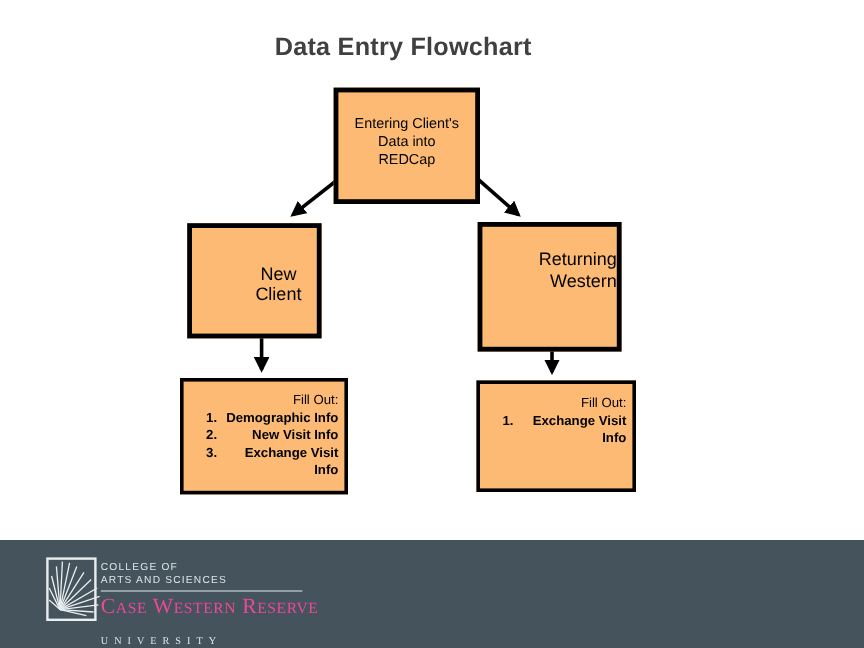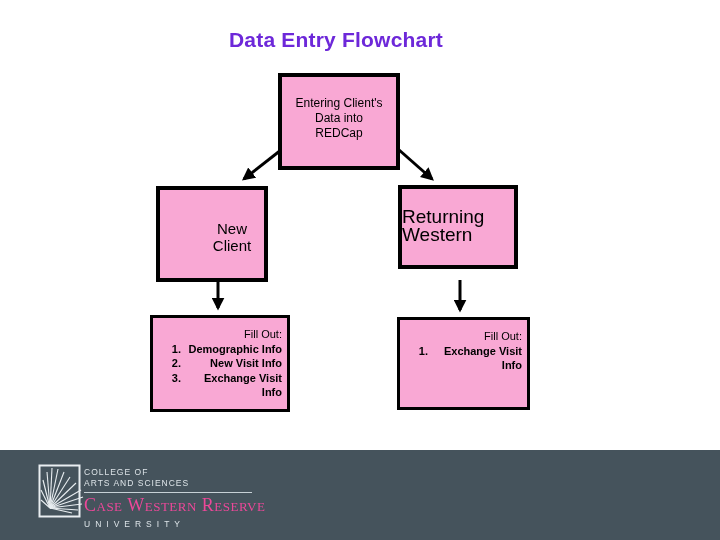--- a/index.html
+++ b/index.html
@@ -11,44 +11,44 @@
     overflow: hidden;
   }
   .slide { position: absolute; inset: 0; width: 720px; height: 540px; }
 
   .slide-title {
     position: absolute;
     left: 0; top: 28px; width: 672px;
     text-align: center;
     font-size: 21px;
     font-weight: bold;
-    color: #6d28d9;
+    color: #404040;
     letter-spacing: 0.2px;
   }
 
   .fc-box {
     position: absolute;
-    background: #f9a8d4;
+    background: #fdba74;
     border: 4px solid #000000;
     color: #000000;
   }
   .root-box {
     left: 278px; top: 73px; width: 122px; height: 97px;
     text-align: center; font-size: 12px; line-height: 15px;
     padding-top: 19px;
   }
   .new-client-box {
     left: 156px; top: 186px; width: 112px; height: 96px;
     text-align: center; font-size: 15px;
     padding-top: 30px;
     padding-left: 40px;
   }
   .returning-client-box {
-    left: 398px; top: 185px; width: 120px; height: 84px;
-    text-align: left; font-size: 19px; line-height: 18px;
+    left: 398px; top: 185px; width: 120px; height: 108px;
+    text-align: right; font-size: 15px; line-height: 18px;
     padding-top: 19px;
   }
   .tasks-box {
     border-width: 3px;
     font-size: 11px; line-height: 14.5px;
     padding: 9px 5px 0 8px;
     text-align: right;
   }
   .tasks-left-box  { left: 150px; top: 315px; width: 140px; height: 97px; }
   .tasks-right-box { left: 397px; top: 317px; width: 133px; height: 93px; }
@@ -89,24 +89,24 @@
   .logo-university-name {
     font-family: "Liberation Serif", serif;
     font-variant: small-caps;
     font-size: 18px;
     line-height: 18px;
     letter-spacing: 0.5px;
     color: #ec4899;
     white-space: nowrap;
   }
   .logo-university-word {
-    font-family: Liberation Sans, sans-serif;
+    font-family: Liberation Serif, serif;
     font-size: 8.5px;
     letter-spacing: 5px;
-    margin-top: 5px;
+    margin-top: 15px;
     color: #DDE4E8;
   }
 </style>
 </head>
 <body>
 
 <div class="slide">
 
   <h1 class="slide-title">Data Entry Flowchart</h1>
 

